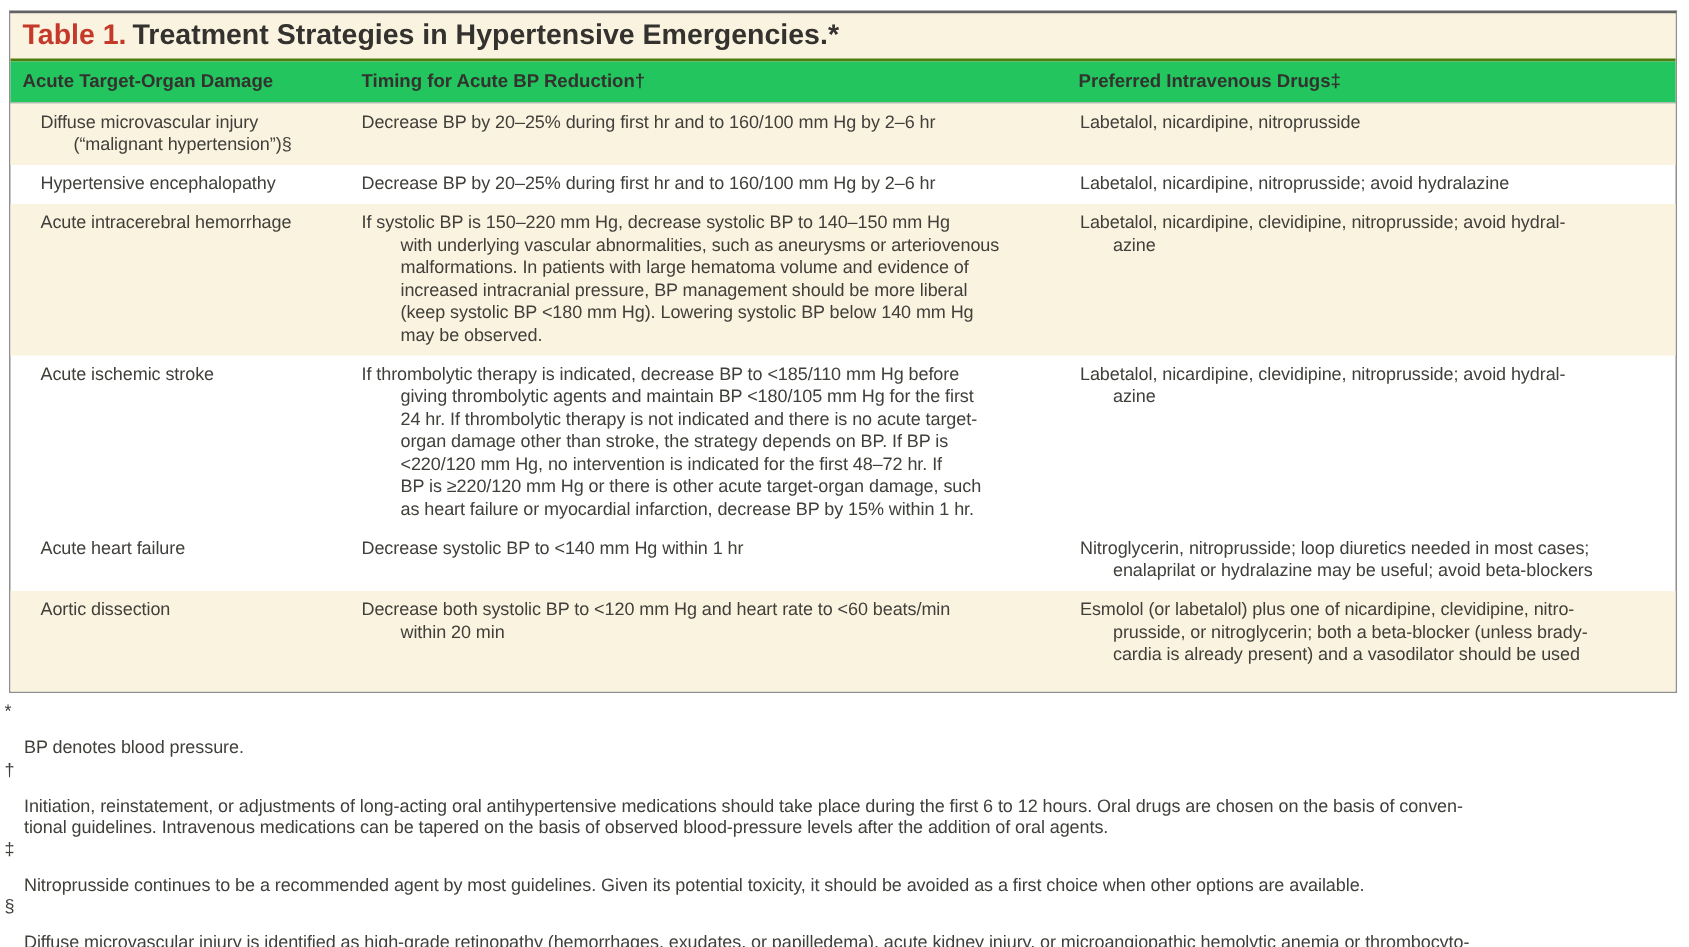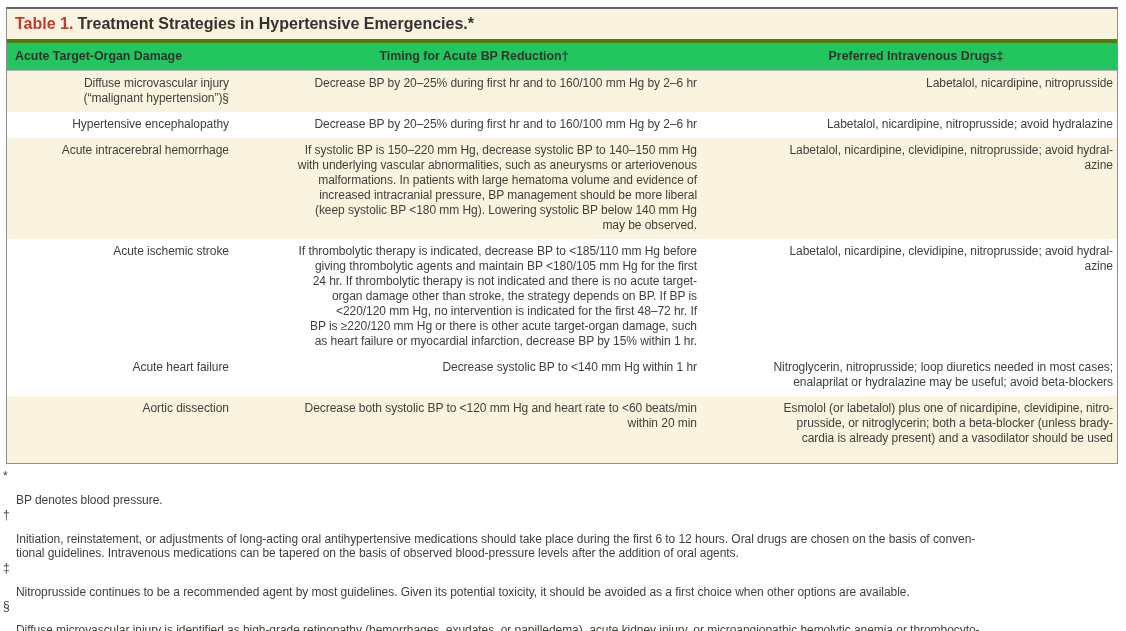--- a/index.html
+++ b/index.html
@@ -15,23 +15,23 @@
   .table-box {
     margin: 7px 6px 0 6px;
     width: 1112px;
     border: 1px solid #8f8f8f;
     border-top: 2px solid #636363;
     background: #ffffff;
   }
 
   .title-row {
     background: #faf3e0;
-    border-bottom: 4px solid #4d7c0f;
+    border-bottom: 2px solid #4d7c0f;
     padding: 7px 10px 8px 8px;
-    font-size: 16px;
+    font-size: 19px;
     line-height: 15px;
     font-weight: bold;
     color: #33322e;
   }
   .title-label { color: #c5392a; margin-right: 4px; }
 
   .grid-row {
     display: grid;
     grid-template-columns: 226px 478px 1fr;
   }
@@ -39,29 +39,28 @@
     border-bottom: 1px solid #b4b4b4;
     background: #22c55e;
   }
   .th {
     font-weight: bold;
     color: #33322e;
     font-size: 12.4px;
     line-height: 15px;
     padding: 6px 4px 6px 8px;
   }
-  .center { text-align: center; }
+  .center { }
 
   .row.shaded { background: #faf3e0; }
   .row .cell {
     font-size: 12px;
     line-height: 15px;
     letter-spacing: -0.05px;
     padding: 5px 4px 6px 20px;
-    text-align: right;
   }
   .row .cell.col2 { padding-left: 8px; padding-right: 14px; }
   .row .cell.col3 { padding-left: 9px; padding-right: 4px; }
   .row.last .cell { padding-bottom: 17px; }
 
   
   .cell.col1 > div + div { padding-left: 22px; }
   .cell.col2 > div + div { padding-left: 26px; }
   .cell.col3 > div + div { padding-left: 22px; }
 

